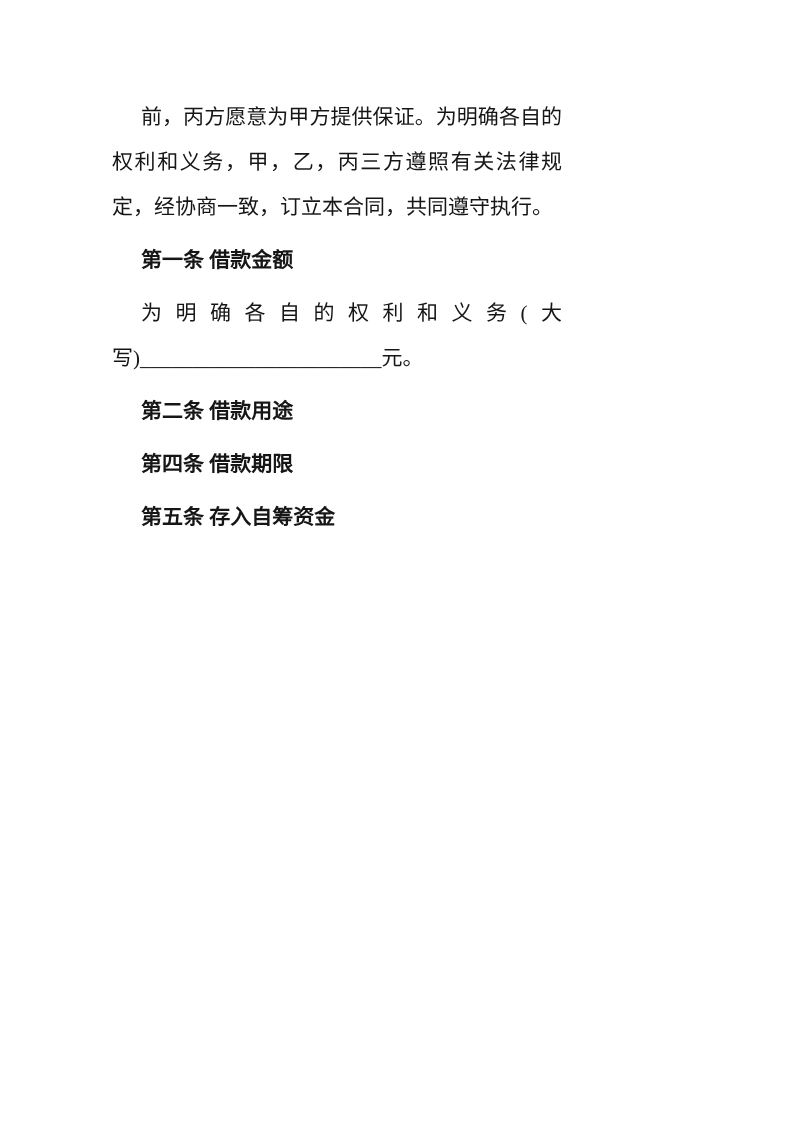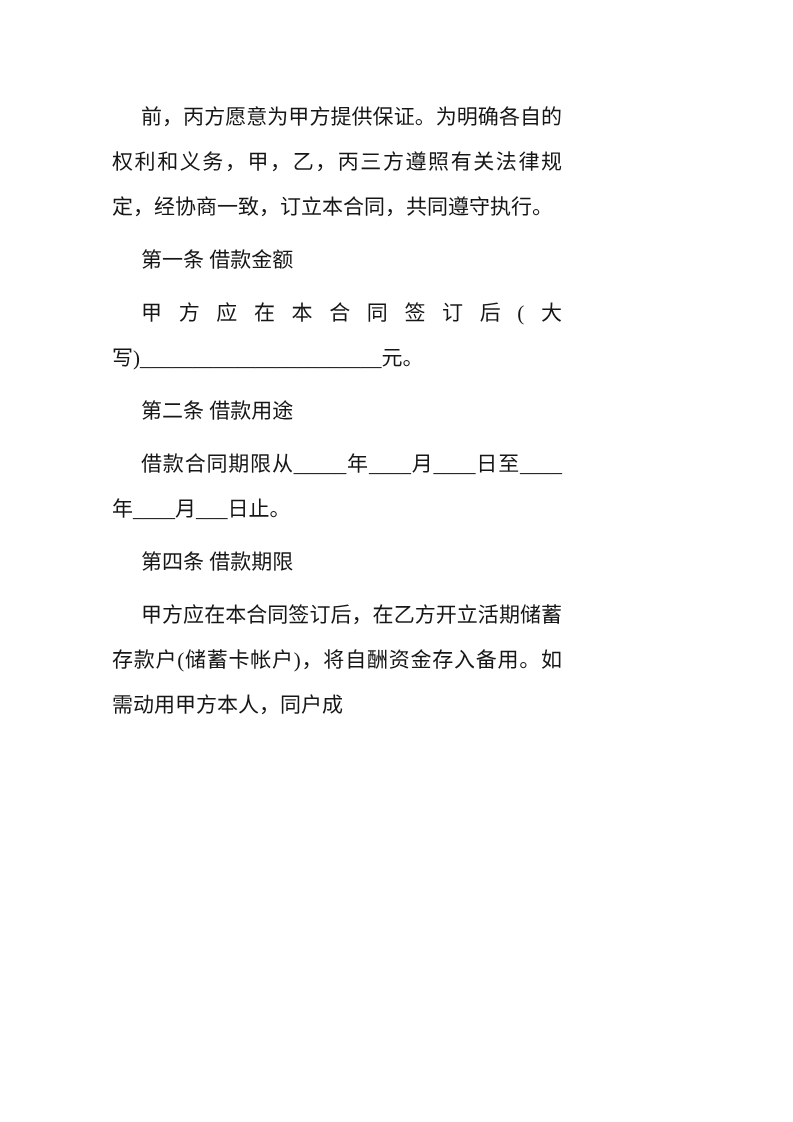--- a/index.html
+++ b/index.html
@@ -23,37 +23,36 @@
     margin: 0 0 8px 0;
     font-family: "Liberation Serif", "DejaVu Serif", serif;
     font-size: 21px;
     line-height: 45px;
     color: #161616;
     text-align: justify;
     text-indent: 29px;
     word-wrap: break-word;
   }
   .article-heading {
-    font-weight: normal;
+    font-weight: bold;
   }
 </style>
 </head>
 <body>
 
 <main class="doc-page">
   <p class="body-paragraph">前，丙方愿意为甲方提供保证。为明确各自的权利和义务，甲，乙，丙三方遵照有关法律规定，经协商一致，订立本合同，共同遵守执行。</p>
 
   <p class="article-heading">第一条 借款金额</p>
 
-  <p class="body-paragraph">甲方应在本合同签订后(大写)_______________________元。</p>
+  <p class="body-paragraph">为明确各自的权利和义务(大写)_______________________元。</p>
 
   <p class="article-heading">第二条 借款用途</p>
 
 
 
-  <p class="body-paragraph">借款合同期限从_____年____月____日至____年____月___日止。</p>
 
   <p class="article-heading">第四条 借款期限</p>
 
 
+  <p class="article-heading">第五条 存入自筹资金</p>
 
-  <p class="body-paragraph">甲方应在本合同签订后，在乙方开立活期储蓄存款户(储蓄卡帐户)，将自酬资金存入备用。如需动用甲方本人，同户成</p>
 </main>
 
 </body></html>

